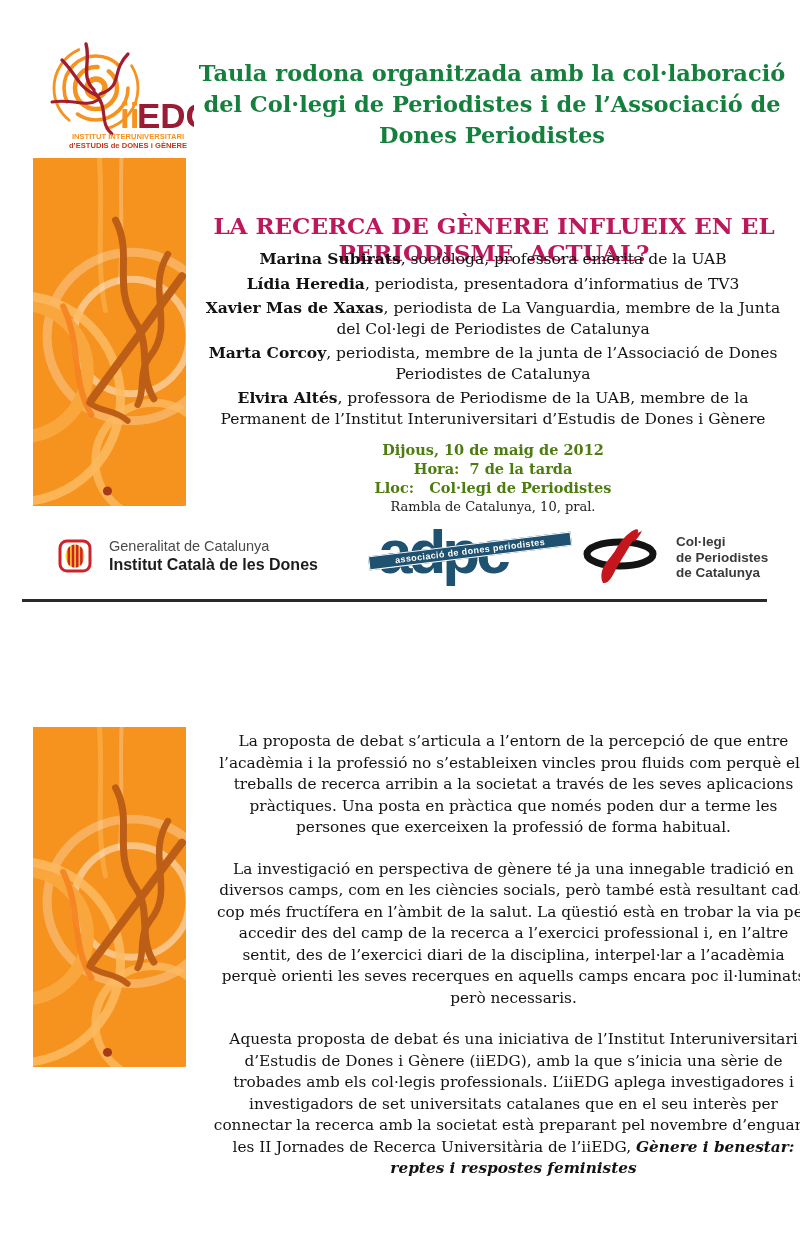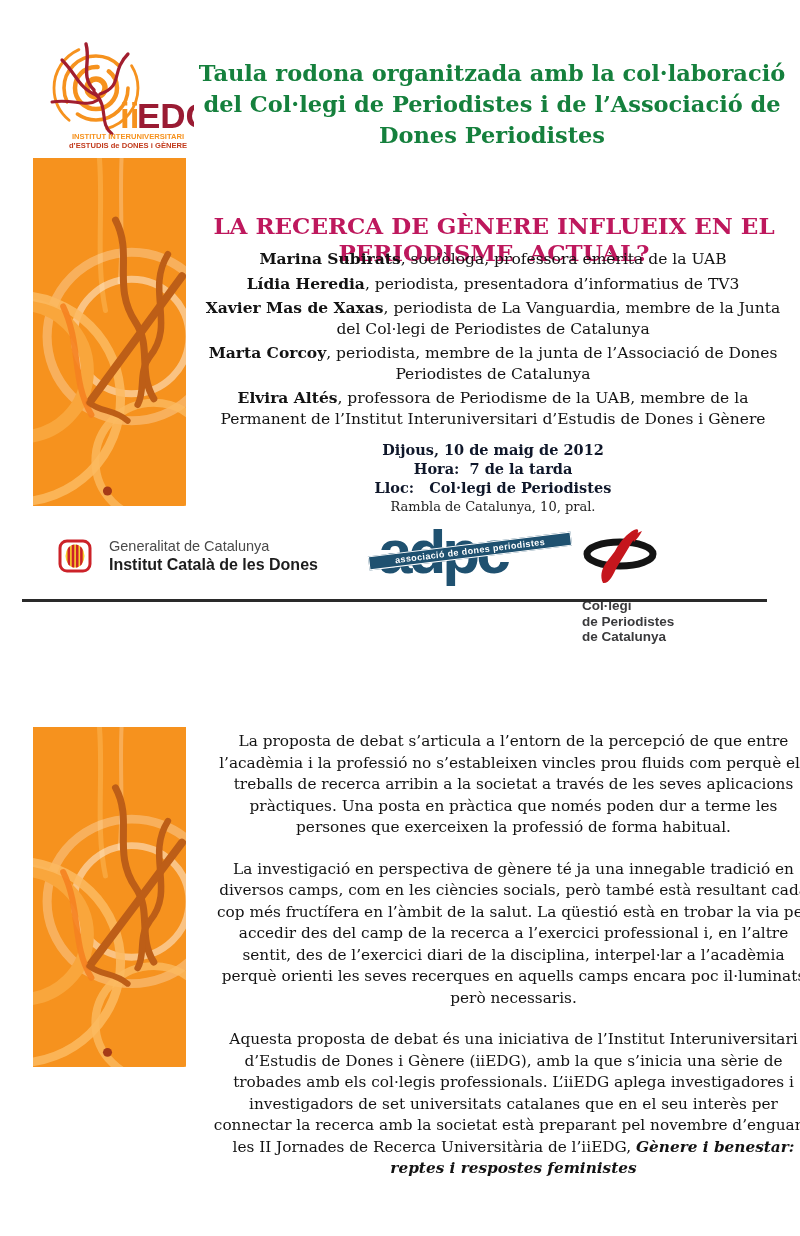--- a/index.html
+++ b/index.html
@@ -19,36 +19,36 @@
 
   
   .question{position:absolute;left:200px;top:176px;width:588px;text-align:center;
             font-weight:bold;font-size:23px;line-height:27px;white-space:pre-wrap;color:#be185d;margin-top:36px;}
   .speakers{position:absolute;left:196px;top:249px;width:594px;text-align:center;
             font-size:15.5px;line-height:20.5px;}
   .speaker{margin:0 0 4px 0;}
   .speaker .b{font-weight:bold;}
   .speaker .i{}
   .details{position:absolute;left:196px;top:440px;width:594px;text-align:center;}
-  .details .dl{font-weight:bold;font-size:14.5px;line-height:19px;white-space:pre-wrap;color:#0f172a;}
+  .details .dl{font-weight:bold;font-size:14.5px;line-height:19px;white-space:pre-wrap;color:#4d7c0f;}
   .details .addr{font-weight:normal;font-size:13px;line-height:19px;color:#222;}
 
   
   .logos{font-family:"Liberation Sans","DejaVu Sans",sans-serif;}
   .gencat{position:absolute;left:58px;top:538px;display:flex;align-items:center;gap:17px;}
   .gencat .t1{font-size:14.5px;color:#4a4a4a;line-height:17px;}
   .gencat .t2{font-size:16px;font-weight:bold;color:#1d1d1d;line-height:19px;}
   .adpc{position:absolute;left:378px;top:522px;width:180px;height:66px;
         font-family:"Liberation Sans","DejaVu Sans",sans-serif;}
   .adpc .word{font-size:62px;font-weight:bold;letter-spacing:-4px;line-height:60px;color:#1F5170;}
   .adpc .ribbon{position:absolute;left:-10px;top:22px;width:198px;transform:rotate(-7deg);
         background:#1F5170;border:1.5px solid #ffffff;color:#ffffff;font-size:9px;font-weight:bold;
         text-align:center;padding:1px 2px;letter-spacing:0.4px;}
   .collegi{position:absolute;left:582px;top:527px;display:flex;align-items:flex-start;gap:6px;
-           font-family:"Liberation Sans","DejaVu Sans",sans-serif;flex-direction:column;}
+           font-family:"Liberation Sans","DejaVu Sans",sans-serif;}
   .collegi .txt{padding-top:7px;font-size:13.5px;font-weight:bold;color:#3a3a3c;line-height:15.5px;}
 
   .rule{position:absolute;left:22px;top:599px;width:745px;height:3px;background:#2a2a2a;}
 
   
   .bodytext{position:absolute;left:189px;top:731px;width:601px;text-align:center;
             font-size:15.3px;line-height:21.5px;color:#131313;margin-left:24px;}
   .bodytext p{margin:0 0 20px 0;}
   .bi{font-weight:bold;font-style:italic;}
 </style>

